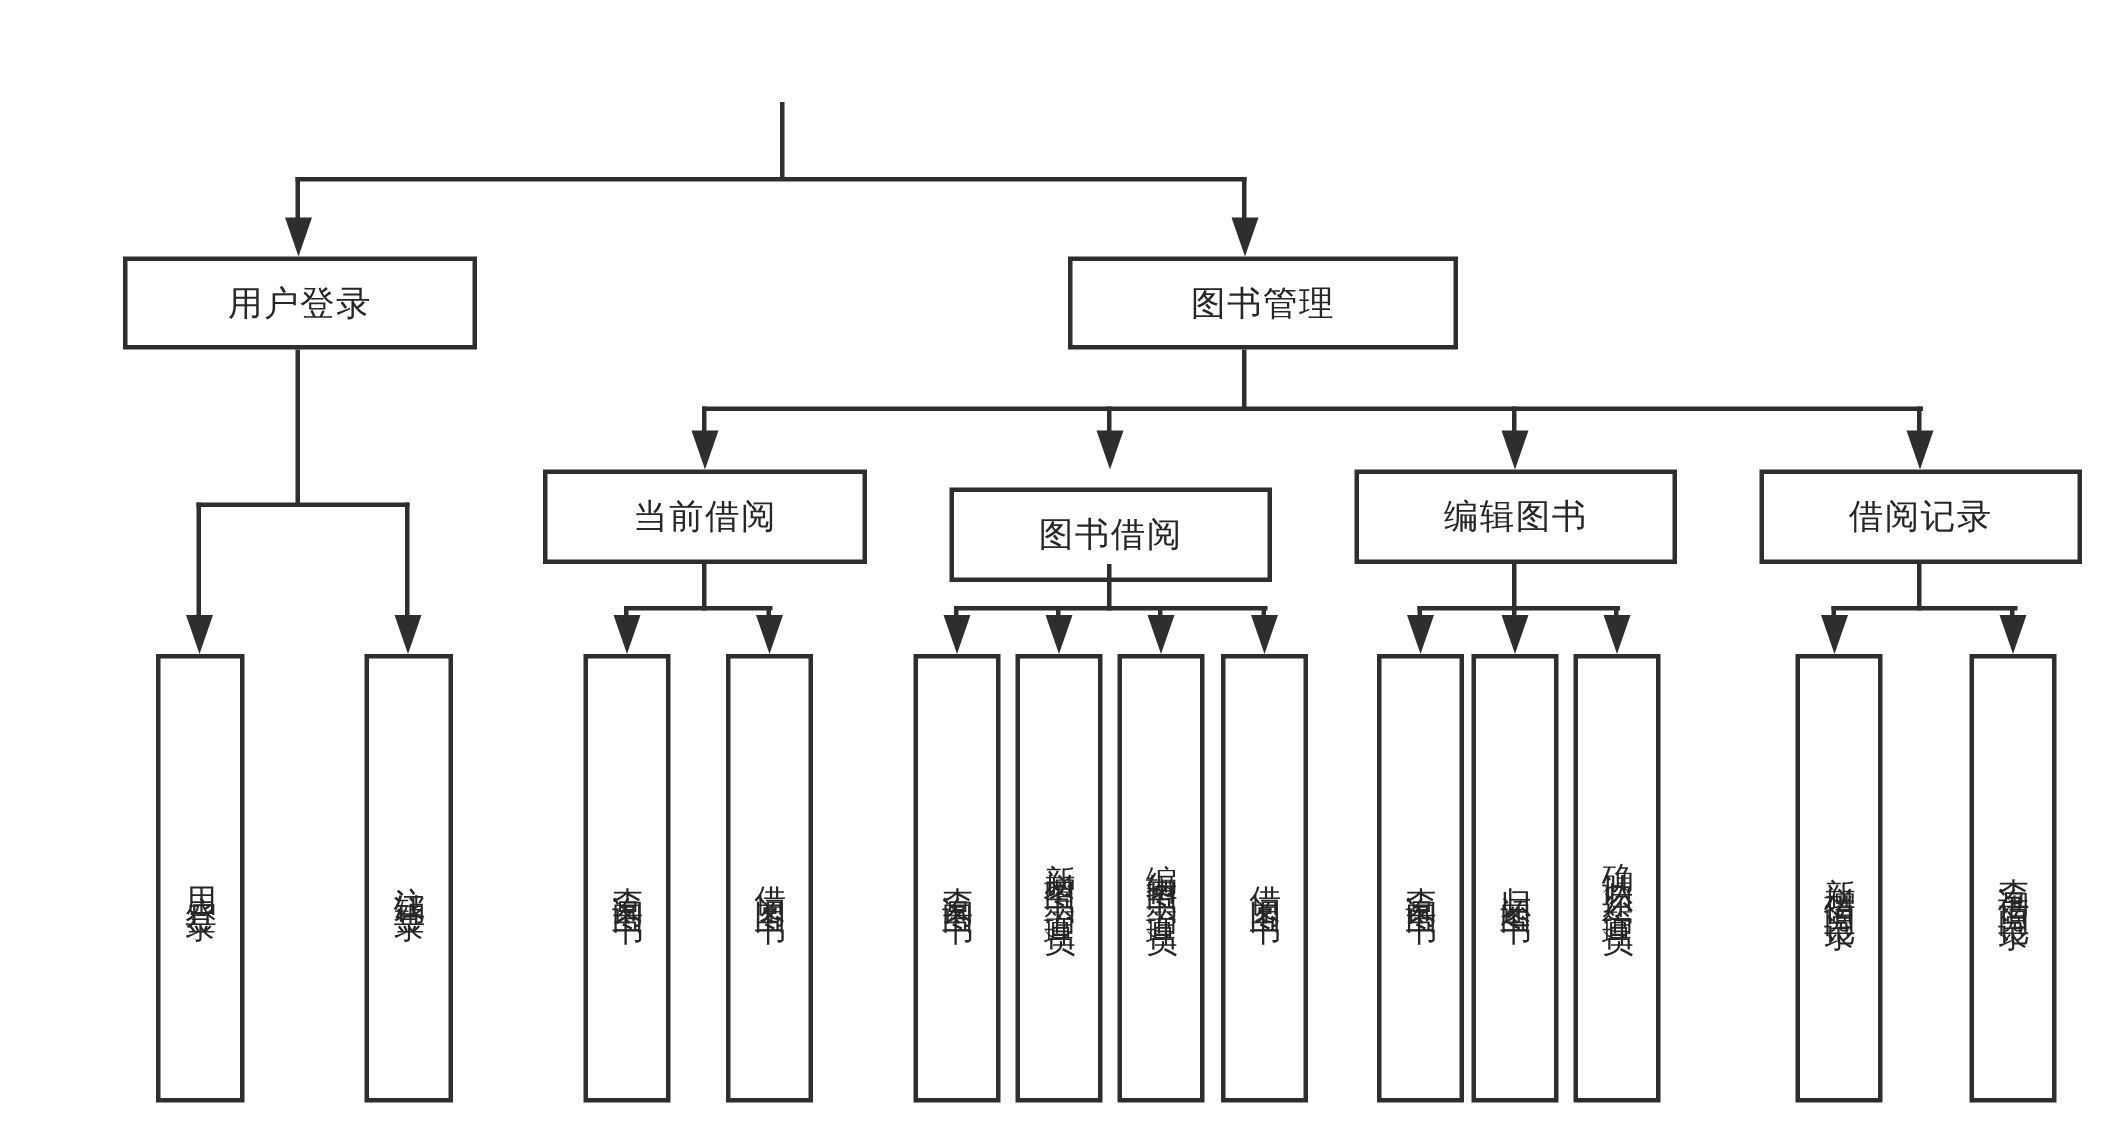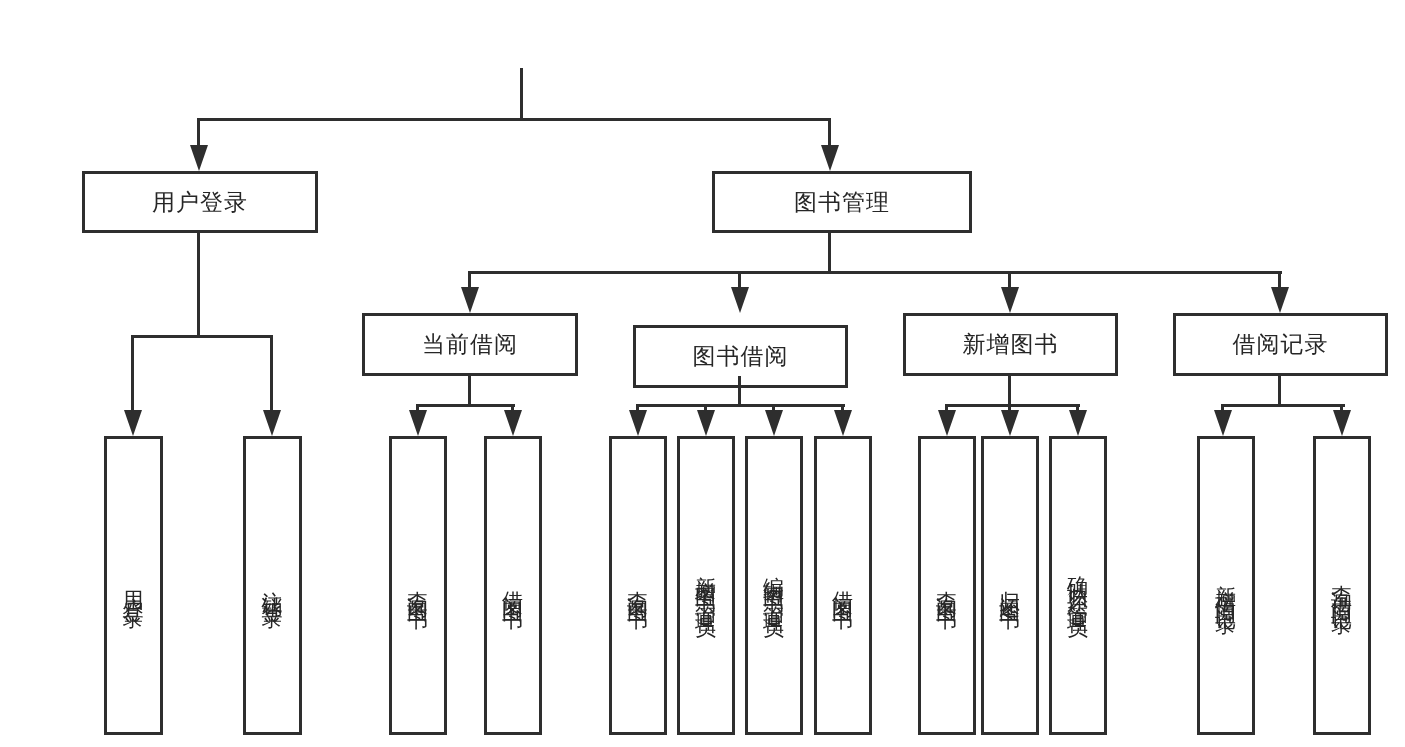--- a/index.html
+++ b/index.html
@@ -65,21 +65,21 @@
   <div class="vline" style="left:1278px; top:271px; height:18px;"></div>
   <div class="arrow" style="left:1271px; top:287px;"></div>
 
   <div class="node h" style="left:362px; top:313px; width:216px; height:63px;">
     <span>当前借阅</span>
   </div>
   <div class="node h" style="left:633px; top:313px; width:215px; height:63px;margin-top:12px;">
     <span>图书借阅</span>
   </div>
   <div class="node h" style="left:903px; top:313px; width:215px; height:63px;">
-    <span>新增图书</span>
+    <span>编辑图书</span>
   </div>
   <div class="node h" style="left:1173px; top:313px; width:215px; height:63px;">
     <span>借阅记录</span>
   </div>
 
   <div class="vline" style="left:197px; top:233px; height:104px;"></div>
   <div class="hline" style="left:131px; top:335px; width:142px;"></div>
   <div class="vline" style="left:131px; top:335px; height:76px;"></div>
   <div class="arrow" style="left:124px; top:410px;"></div>
   <div class="vline" style="left:270px; top:335px; height:76px;"></div>

